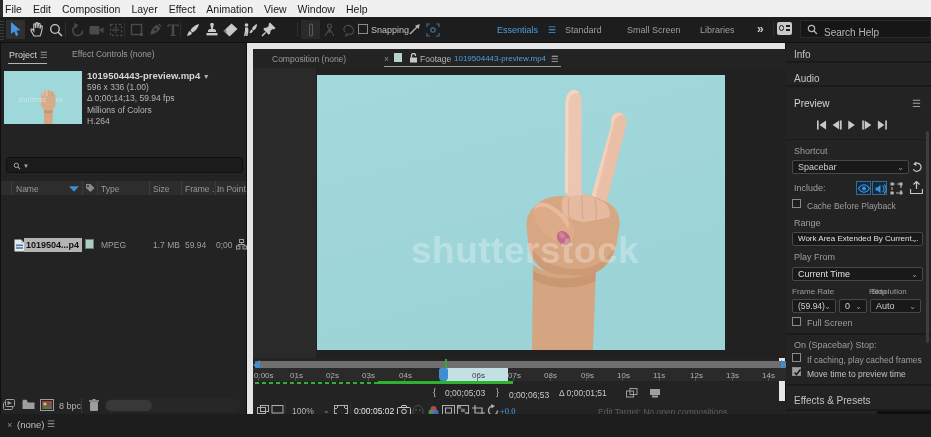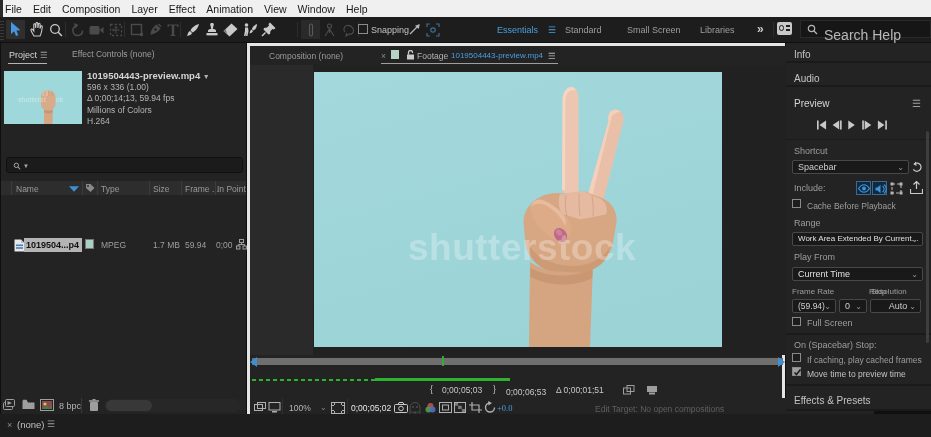--- a/index.html
+++ b/index.html
@@ -12,21 +12,21 @@
 #menubar span { padding:0 5.5px; }
 #menucorner { left:0; top:0; width:3px; height:17px; background:#2a2a2a; }
 
 
 #toolbar { left:0; top:17px; width:931px; height:25px; background:#1d1d1d; }
 .tool { position:absolute; top:3px; width:19px; height:19px; display:flex; align-items:center; justify-content:center; }
 .tsep { position:absolute; top:5px; width:1px; height:15px; background:#2e2e2e; }
 
 
 #leftpanel { left:1px; top:43px; width:245px; height:371px; background:#232323; }
-#centerpanel { left:247px; top:43px; width:538px; height:374px; background:#232323; border:3px solid #e5e5e5; }
+#centerpanel { left:247px; top:43px; width:538px; height:374px; background:#232323; border:6px solid #e5e5e5; }
 #rightpanel { left:786px; top:43px; width:145px; height:368px; background:#232323; }
 #bottomstrip { left:0; top:414px; width:931px; height:23px; background:#1d1d1d; }
 
 
 #lp-tabs { left:0; top:0; width:245px; height:22px; background:#232323; font-size:8.5px; }
 #lp-thumb { left:3px; top:28px; width:78px; height:53px; background:#9ed7da; overflow:hidden; }
 #lp-info { left:86px; top:27px; font-size:8.5px; color:#b5b5b5; line-height:11.2px; }
 #lp-search { left:5px; top:114px; width:237px; height:16px; background:#1b1b1b; border:1px solid #101010; border-radius:3px; }
 #lp-header { left:0; top:138px; width:245px; height:14px; background:#2d2d2d; font-size:8.5px; color:#9a9a9a; }
 #lp-row { left:0; top:152px; width:245px; height:17px; font-size:8.5px; color:#9e9e9e;margin-top:42px; }
@@ -222,21 +222,21 @@
       <div class="abs" style="left:2px;top:3px;width:5px;height:6px;border:1.5px solid #1d1d1d;border-radius:3px;"></div>
       <div class="abs" style="left:9px;top:3px;width:4px;height:2px;background:#1d1d1d;"></div>
       <div class="abs" style="left:9px;top:7px;width:4px;height:2px;background:#1d1d1d;"></div>
     </div>
 
     <div class="abs" style="left:800px;top:3px;width:131px;height:18px;background:#161616;border:1px solid #2a2a2a;">
       <svg class="abs" style="left:6px;top:3px;" width="11" height="11" viewBox="0 0 11 11">
           <circle cx="4.5" cy="4.5" r="3.2" fill="none" stroke="#b5b5b5" stroke-width="1.2"></circle>
           <line x1="7" y1="7" x2="10" y2="10" stroke="#b5b5b5" stroke-width="1.3"></line>
         </svg>
-      <div class="abs" style="left:23px;top:6px;font-size:14px;color:#b9b9b9;">Search Help</div>
+      <div class="abs" style="left:23px;top:6px;font-size:10px;color:#b9b9b9;">Search Help</div>
     </div>
   </div>
 
   <div class="abs" id="leftpanel">
     <div class="abs" id="lp-tabs">
       <div class="abs" style="left:8px;top:7px;color:#d6d6d6;font-size:9px;">Project</div>
       <div class="abs" style="left:7px;top:20px;width:39px;height:1px;background:#b5b5b5;"></div>
       <div class="abs" style="left:39px;top:7px;color:#9e9e9e;">☰</div>
       <div class="abs" style="left:71px;top:6px;color:#9e9e9e;">Effect Controls (none)</div>
     </div>
@@ -388,20 +388,39 @@
           </g>
           <text x="94" y="188" font-size="37" fill="#ffffff" opacity="0.28" font-family="Liberation Sans" font-weight="bold" letter-spacing="0.5">shutterstock</text>
         </svg>
       </div>
     </div>
     <div class="abs" id="cp-nav">
       <div class="abs" style="left:-2px;top:-1px;width:0;height:0;border-top:5px solid transparent;border-bottom:5px solid transparent;border-right:7px solid #3d8fd1;"></div>
       <div class="abs" style="left:526px;top:-1px;width:0;height:0;border-top:5px solid transparent;border-bottom:5px solid transparent;border-left:7px solid #3d8fd1;"></div>
       <div class="abs" style="left:190px;top:-2px;width:2px;height:10px;background:#35a835;"></div>
     </div>
+    <div class="abs" id="cp-ruler">
+      <div class="abs" style="left:193px;top:0;width:62px;height:13px;background:#c3e0e4;"></div>
+      <div class="abs" style="left:0;top:10px;width:536px;height:3px;background:repeating-linear-gradient(90deg,transparent 0 5.3px,#5a5a5a 5.3px 6.3px,transparent 6.3px 36.4px);opacity:0.8;"></div>
+      <div class="abs" style="left:1px;top:3px;color:#b0b0b0;">0:00s</div>
+      <div class="abs" style="left:37px;top:3px;">01s</div>
+      <div class="abs" style="left:73px;top:3px;">02s</div>
+      <div class="abs" style="left:109px;top:3px;">03s</div>
+      <div class="abs" style="left:146px;top:3px;">04s</div>
+      <div class="abs" style="left:219px;top:3px;color:#3a3a3a;">06s</div>
+      <div class="abs" style="left:255px;top:3px;">07s</div>
+      <div class="abs" style="left:291px;top:3px;">08s</div>
+      <div class="abs" style="left:328px;top:3px;">09s</div>
+      <div class="abs" style="left:364px;top:3px;">10s</div>
+      <div class="abs" style="left:400px;top:3px;">11s</div>
+      <div class="abs" style="left:437px;top:3px;">12s</div>
+      <div class="abs" style="left:473px;top:3px;">13s</div>
+      <div class="abs" style="left:509px;top:3px;">14s</div>
+      <div class="abs" style="left:186px;top:0px;width:9px;height:13px;background:#3d8fd1;border-radius:2px 2px 4px 4px;"></div>
+    </div>
     <div class="abs" id="cp-cache">
       <div class="abs" style="left:2px;top:1px;width:123px;height:2px;background:repeating-linear-gradient(90deg,#2db32d 0 4px,transparent 4px 7px);"></div>
       <div class="abs" style="left:125px;top:0px;width:135px;height:3px;background:#2db32d;"></div>
     </div>
     <div class="abs" id="cp-inout">
       <div class="abs" style="left:180px;top:2px;color:#c9c9c9;">{</div>
       <div class="abs" style="left:192px;top:3px;">0;00;05;03</div>
       <div class="abs" style="left:243px;top:2px;color:#c9c9c9;">}</div>
       <div class="abs" style="left:256px;top:5px;">0;00;06;53</div>
       <div class="abs" style="left:306px;top:3px;">Δ 0;00;01;51</div>
@@ -537,21 +556,21 @@
       <div class="rp-drop" style="left:6px;top:143px;width:131px;color:#e0e0e0;font-size:8px;">Work Area Extended By Current...<span class="chev">⌄</span></div>
 
       <div class="rp-label" style="left:8px;top:163px;">Play From</div>
       <div class="rp-drop" style="left:6px;top:178px;width:131px;color:#e0e0e0;">Current Time<span class="chev">⌄</span></div>
 
       <div class="rp-label" style="left:6px;top:198px;font-size:8px;">Frame Rate</div>
       <div class="rp-label" style="left:51px;top:198px;font-size:8px;margin-left:34px;">Skip</div>
       <div class="rp-label" style="left:83px;top:198px;font-size:8px;">Resolution</div>
       <div class="rp-drop" style="left:6px;top:210px;width:44px;font-size:8.5px;">(59.94)<span class="chev">⌄</span></div>
       <div class="rp-drop" style="left:53px;top:210px;width:28px;">0<span class="chev">⌄</span></div>
-      <div class="rp-drop" style="left:84px;top:210px;width:51px;text-align:center;">Auto<span class="chev">⌄</span></div>
+      <div class="rp-drop" style="left:84px;top:210px;width:51px;">Auto<span class="chev">⌄</span></div>
 
       <div class="rp-chk" style="left:6px;top:228px;"></div>
       <div class="rp-label" style="left:21px;top:229px;">Full Screen</div>
       <div class="abs" style="left:0px;top:244px;width:145px;height:2px;background:#1a1a1a;"></div>
 
       <div class="rp-label" style="left:8px;top:251px;">On (Spacebar) Stop:</div>
       <div class="rp-chk" style="left:6px;top:264px;"></div>
       <div class="rp-label" style="left:21px;top:266px;font-size:8.5px;">If caching, play cached frames</div>
       <div class="rp-chk" style="left:6px;top:278px;background:#9e9e9e;"><svg width="9" height="9" viewBox="0 0 9 9">
             <path d="M1.5 4.5 L3.5 6.5 L7.5 1.5" fill="none" stroke="#1d1d1d" stroke-width="1.6"></path>

